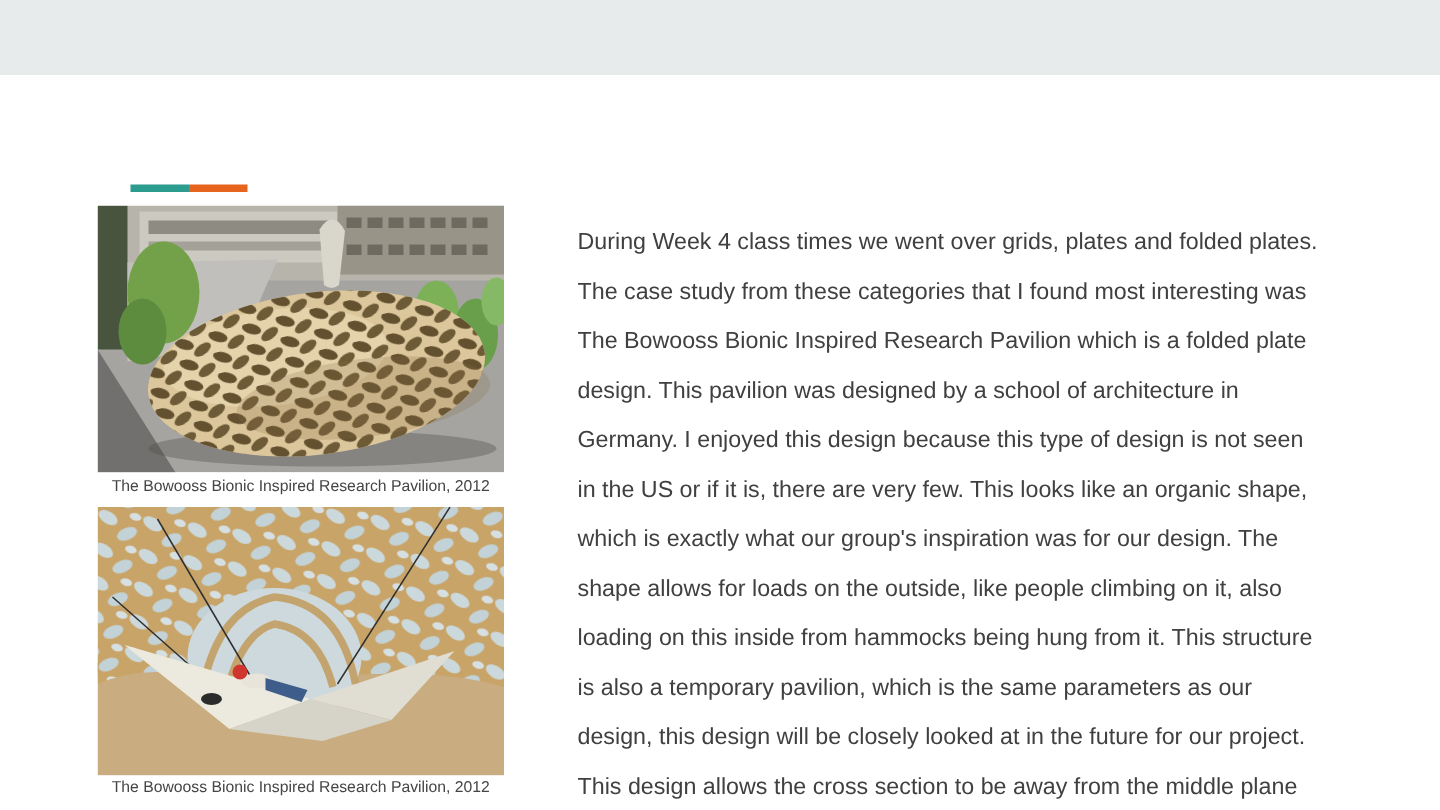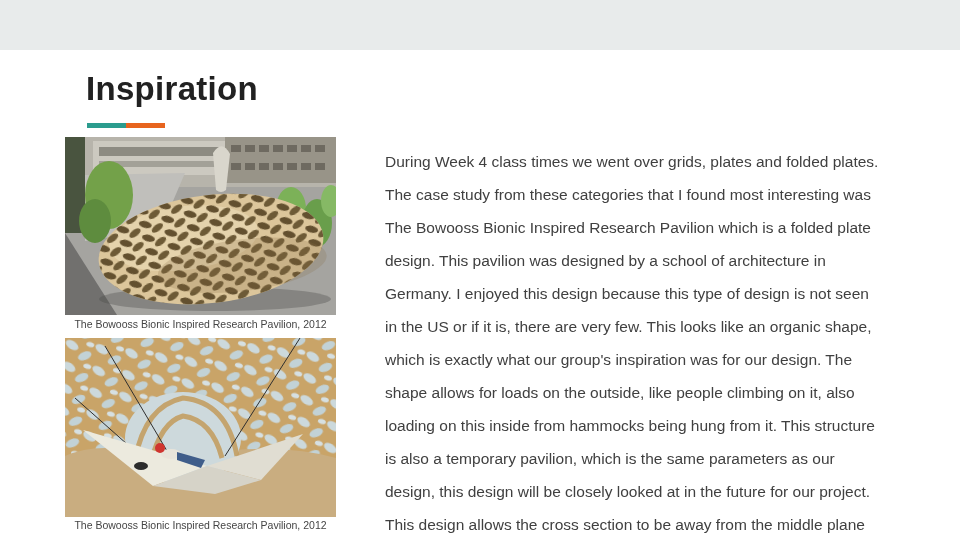--- a/index.html
+++ b/index.html
@@ -66,21 +66,20 @@
     text-align: left;
   }
 </style>
 </head>
 <body>
 
 <div class="slide">
 
   <div class="top-band"></div>
 
-  <div class="slide-title">Inspiration</div>
 
   <div class="title-underline">
     <span class="seg-teal"></span>
     <span class="seg-orange"></span>
   </div>
 
   <div class="figure figure-1">
     <svg viewBox="0 0 271 178" width="271" height="178" preserveAspectRatio="none">
       <defs>
         <pattern id="domeHoles" width="23" height="14" patternUnits="userSpaceOnUse" patternTransform="rotate(-6)">

